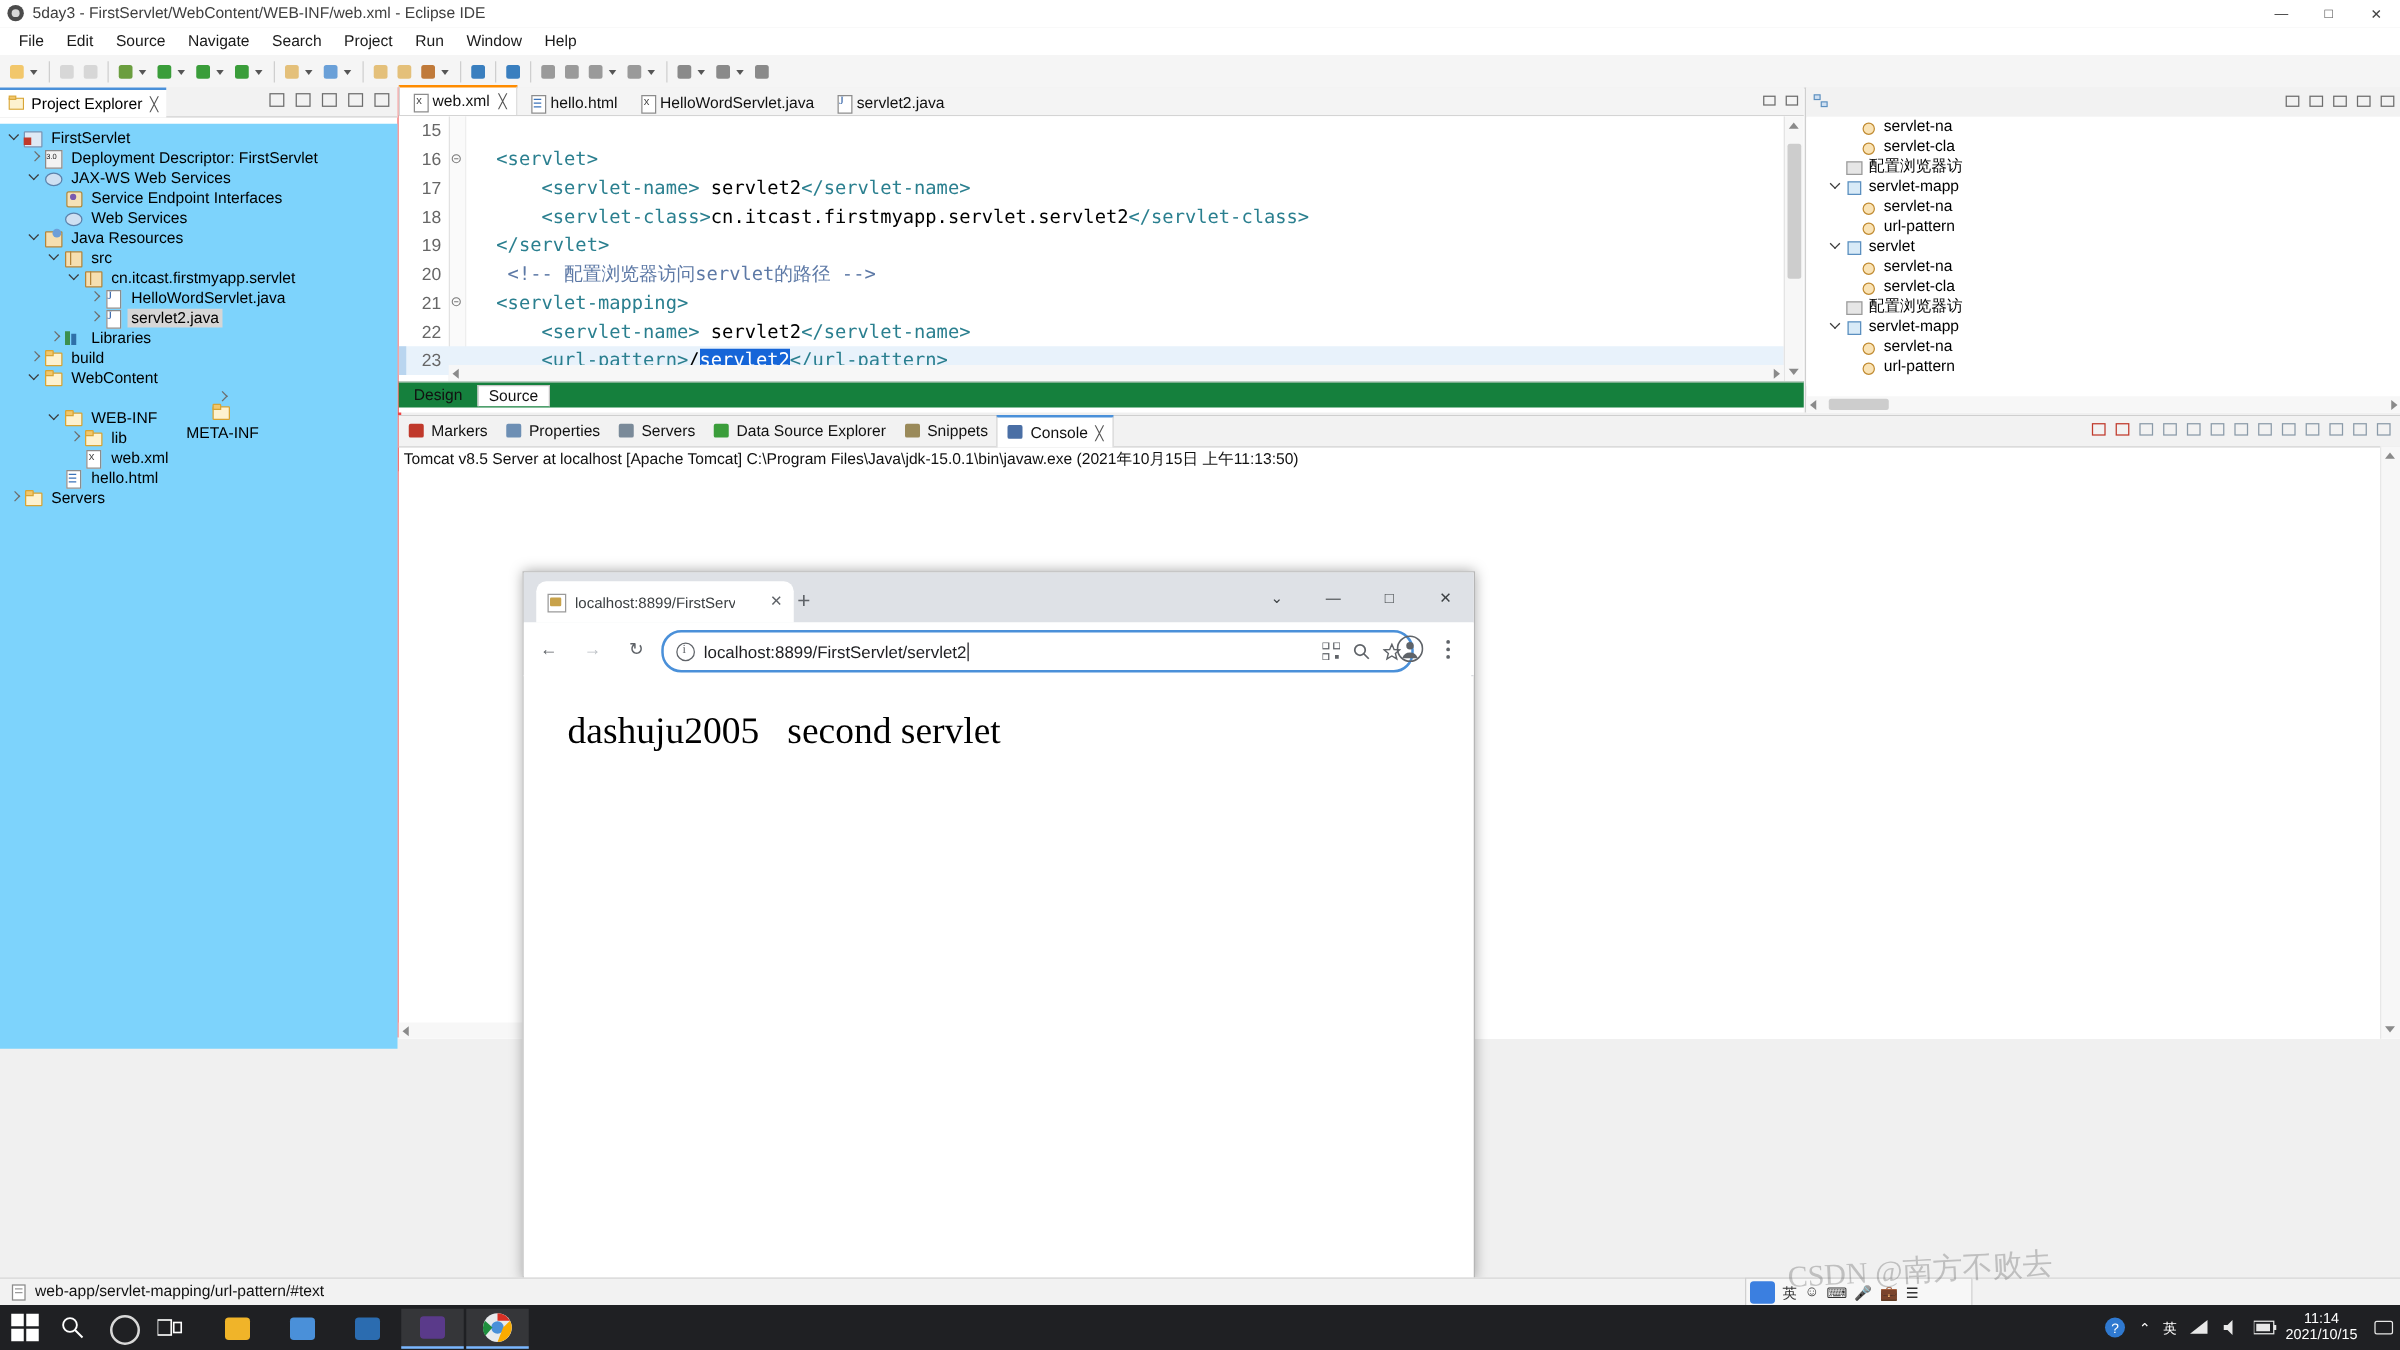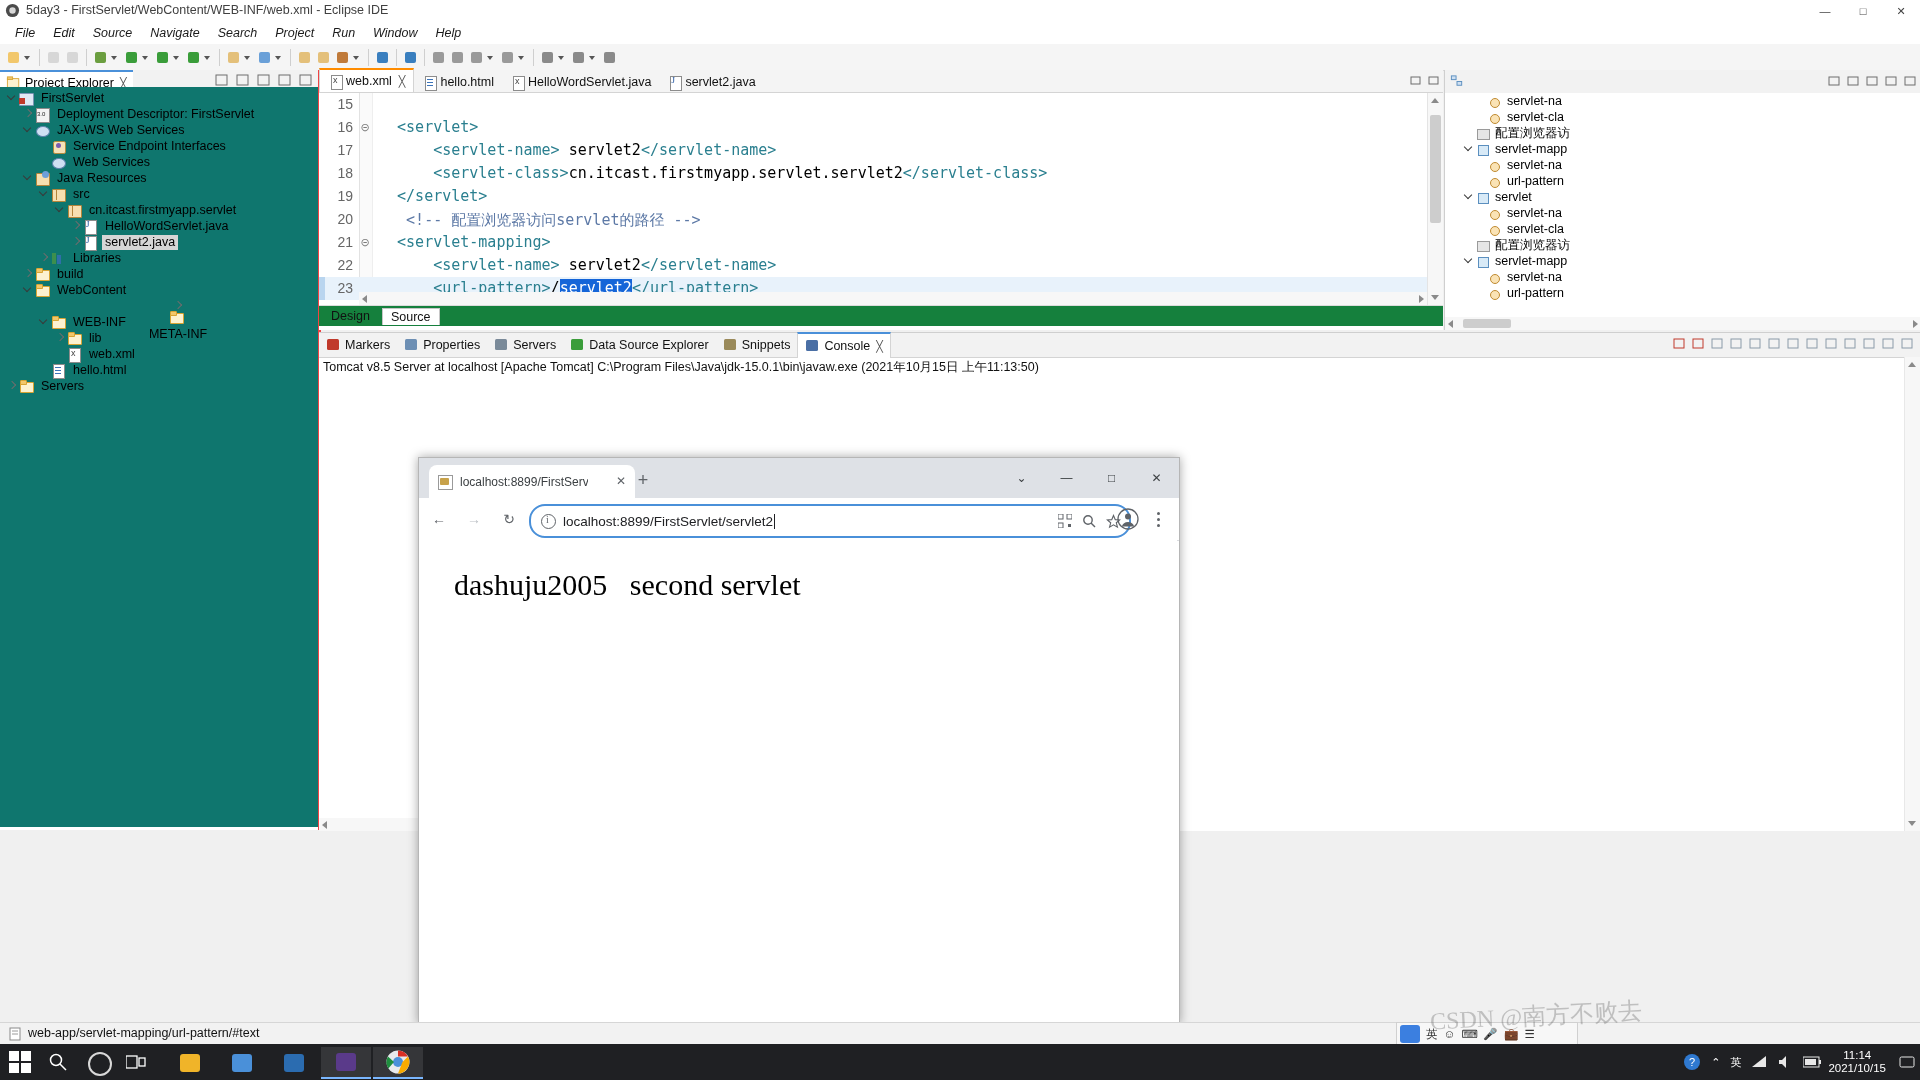--- a/index.html
+++ b/index.html
@@ -13,41 +13,41 @@
 
   
   .titlebar{position:absolute;left:0;top:0;width:1920px;height:22px;background:#ffffff;border-bottom:1px solid #e6e6e6;}
   .titlebar .tb-icon{position:absolute;left:5px;top:3px;width:15px;height:15px;}
   .titlebar .tb-text{position:absolute;left:26px;top:3px;font-size:12.5px;color:#404040;white-space:nowrap;}
   .tb-btns{position:absolute;right:0;top:0;height:22px;display:flex;}
   .tb-btn{width:38px;height:22px;display:flex;align-items:center;justify-content:center;font-size:11px;color:#444;}
 
   
   .menubar{position:absolute;left:0;top:22px;width:1920px;height:22px;background:#ffffff;}
-  .menubar ul{list-style:none;margin:0;padding:0 0 0 6px;display:flex;height:22px;align-items:center;font-style:italic;}
+  .menubar ul{list-style:none;margin:0;padding:0 0 0 6px;display:flex;height:22px;align-items:center;}
   .menubar li{padding:2px 9px;font-size:12.5px;color:#1a1a1a;cursor:default;}
 
   
   .toolbar{position:absolute;left:0;top:44px;width:1920px;height:26px;background:#f5f5f5;border-bottom:1px solid #d8d8d8;}
   .tbitems{display:flex;align-items:center;height:26px;padding-left:4px;}
   .ticon{width:17px;height:17px;margin:0 1px;border-radius:2px;position:relative;}
   .tarrow{width:9px;height:17px;margin-right:3px;position:relative;}
   .tarrow:after{content:"";position:absolute;left:1px;top:7px;border-left:3.5px solid transparent;border-right:3.5px solid transparent;border-top:4px solid #555;}
   .tsep{width:1px;height:17px;background:#cfcfcf;margin:0 4px;}
 
   
   .lefttop{position:absolute;left:0;top:70px;width:318px;height:760px;background:#ffffff;border-right:3px solid #ef4444;text-align:right;}
   .viewtabbar{position:relative;height:23px;background:#f2f2f2;border-bottom:1px solid #d4d4d4;}
   .viewtab{position:absolute;left:0;top:0;height:22px;display:flex;align-items:center;padding:0 6px;background:#ffffff;border-top:2px solid #4a90d9;font-size:12.5px;}
   .viewtab .vt-icon{width:15px;height:14px;margin-right:4px;}
   .viewtab .vt-x{margin-left:6px;font-size:11px;color:#555;}
   .viewtools{position:absolute;right:2px;top:3px;display:flex;align-items:center;}
   .vtool{width:17px;height:16px;margin:0 2px;position:relative;}
 
-  .tree{position:absolute;left:0;top:17px;width:318px;height:737px;overflow:hidden;background:#0f766e;padding-top:3px;}
+  .tree{position:absolute;left:0;top:29px;width:318px;height:737px;overflow:hidden;background:#7dd3fc;padding-top:3px;}
   .trow{display:flex;align-items:center;height:16px;font-size:12.5px;color:#000;white-space:nowrap;cursor:default;}
   .tarw{width:12px;height:16px;flex:0 0 12px;position:relative;}
   .tarw.closed:after{content:"";position:absolute;left:3px;top:4px;width:5px;height:5px;border-right:1.4px solid #6d6d6d;border-bottom:1.4px solid #6d6d6d;transform:rotate(-45deg);}
   .tarw.open:after{content:"";position:absolute;left:2px;top:3px;width:5px;height:5px;border-right:1.4px solid #3a3a3a;border-bottom:1.4px solid #3a3a3a;transform:rotate(45deg);}
   .ticn{width:17px;height:15px;flex:0 0 17px;margin-right:3px;position:relative;}
   .tlbl{padding:0 3px;line-height:15px;}
   .trow.sel .tlbl{background:#d6d6d6;}
 
   
   .ic-folder:before{content:"";position:absolute;left:2px;top:3px;width:12px;height:9px;background:#fdf2d0;border:1px solid #d8a433;border-radius:1px;}
@@ -87,21 +87,21 @@
   .foldcol{position:absolute;left:41px;top:0;width:12px;height:212px;background:#fafafa;border-right:1px solid #eee;}
   .codelines{position:absolute;left:0;top:0;right:16px;height:212px;font-family:"DejaVu Sans Mono","Liberation Mono",monospace;font-size:15px;}
   .cl{position:relative;height:23px;line-height:23px;white-space:pre;}
   .cl.cur{background:#e8f2fb;}
   .cl .ln{position:absolute;left:0;width:34px;text-align:right;color:#666;font-size:14px;font-family:"Liberation Sans",sans-serif;}
   .cl .fold{position:absolute;left:40px;width:12px;text-align:center;color:#7a7a7a;font-size:11px;font-family:"Liberation Sans",sans-serif;}
   .cl .txt{position:absolute;left:60px;}
   .tg{color:#2a7f8f;}
   .txtc{color:#000;}
   .cmt{color:#5d79a6;}
-  .cmtcjk{color:#5d79a6;font-family:Liberation Sans, sans-serif;}
+  .cmtcjk{color:#5d79a6;font-family:Liberation Serif, serif;}
   .selhl{background:#1565d8;color:#fff;}
   .curbar{position:absolute;left:0;top:0;width:6px;height:23px;background:#b9d5ef;}
 
   .ed-vscroll{position:absolute;right:0;top:0;width:15px;height:212px;background:#f7f7f7;border-left:1px solid #e4e4e4;}
   .ed-vscroll .thumb{position:absolute;left:2px;top:22px;width:11px;height:108px;background:#cdcdcd;border-radius:2px;}
   .ed-vscroll .up,.ed-vscroll .dn{position:absolute;left:3px;width:0;height:0;}
   .ed-vscroll .up{top:5px;border-left:4.5px solid transparent;border-right:4.5px solid transparent;border-bottom:5px solid #8a8a8a;}
   .ed-vscroll .dn{bottom:5px;border-left:4.5px solid transparent;border-right:4.5px solid transparent;border-top:5px solid #8a8a8a;}
   .ed-hscroll{position:absolute;left:40px;right:16px;bottom:0;height:13px;background:#f7f7f7;}
   .ed-hscroll .hl{position:absolute;left:3px;top:3px;border-top:4px solid transparent;border-bottom:4px solid transparent;border-right:5px solid #8a8a8a;}

